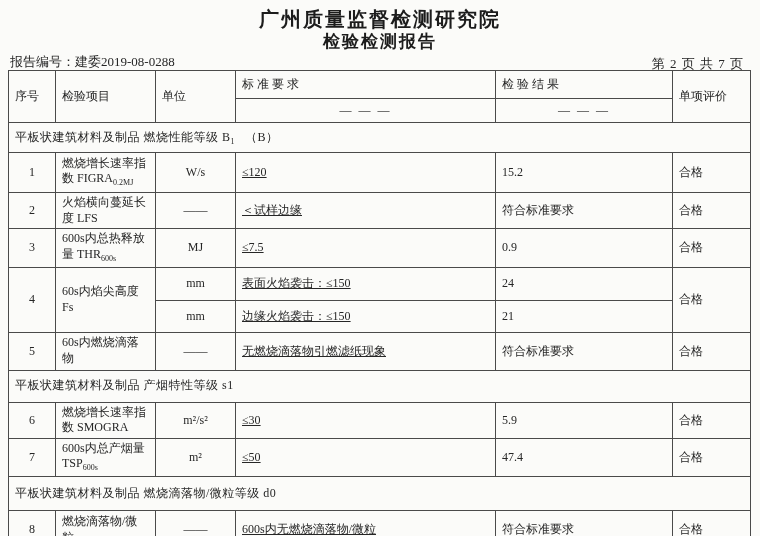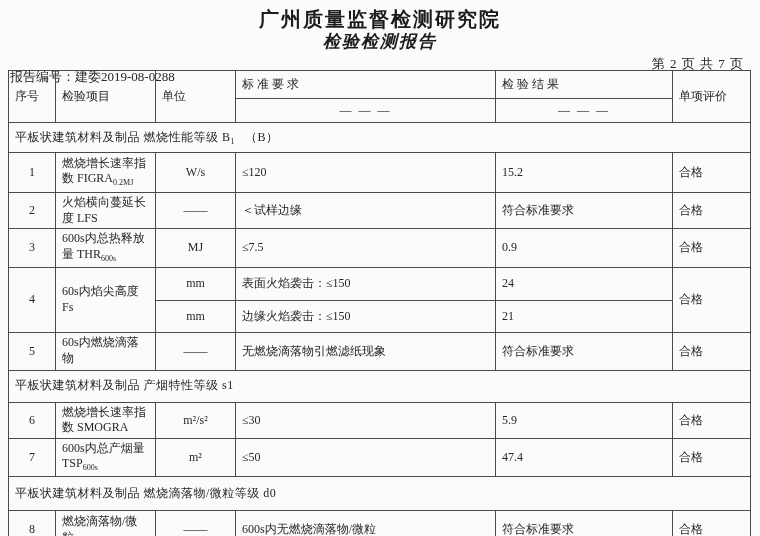--- a/index.html
+++ b/index.html
@@ -12,24 +12,24 @@
     overflow: hidden;
   }
   .title1 {
     position: absolute; top: 6px; left: 0; width: 100%;
     text-align: center; font-size: 20px; font-weight: bold;
     letter-spacing: 2px; color: #1c1c1c;
   }
   .title2 {
     position: absolute; top: 30px; left: 0; width: 100%;
     text-align: center; font-size: 17px; font-weight: bold;
-    letter-spacing: 2px; color: #1c1c1c; font-style: italic;
+    letter-spacing: 2px; color: #1c1c1c;
   }
   .report-no {
-    position: absolute; top: 68px; left: 10px;
+    position: absolute; top: 53px; left: 10px;
     font-size: 13px; color: #262626;
   }
   .page-info {
     position: absolute; top: 55px; right: 16px;
     font-size: 13px; color: #262626; letter-spacing: 1px;
   }
   table.report {
     position: absolute; left: 8px; top: 70px;
     width: 742px; border-collapse: collapse; table-layout: fixed;
   }
@@ -38,21 +38,21 @@
     font-size: 12px; font-weight: normal;
     color: #262626;
     padding: 2px 6px;
     vertical-align: middle;
     overflow: hidden;
   }
   th.hdr { font-size: 13px; text-align: left; }
   td.seq { text-align: center; }
   td.item { text-align: left; padding-left: 7px; line-height: 1.3; }
   td.unit { text-align: center; margin-top: 41px; }
-  td.std { text-align: left; padding-left: 9px; }
+  td.std { text-align: left; padding-left: 9px; text-decoration: underline; }
   td.res { text-align: left; padding-left: 9px; }
   td.eval { text-align: left; padding-left: 15px; font-family: Liberation Mono, monospace; }
   td.section {
     font-size: 14.5px; font-weight: bold; color: #1e1e1e;
     padding-left: 10px; letter-spacing: 0.5px;
   }
   td.faint {
     text-align: center; color: #b9b9b4; font-size: 8px; letter-spacing: 2px;
   }
   td.dash { color: #8a8a86; }

